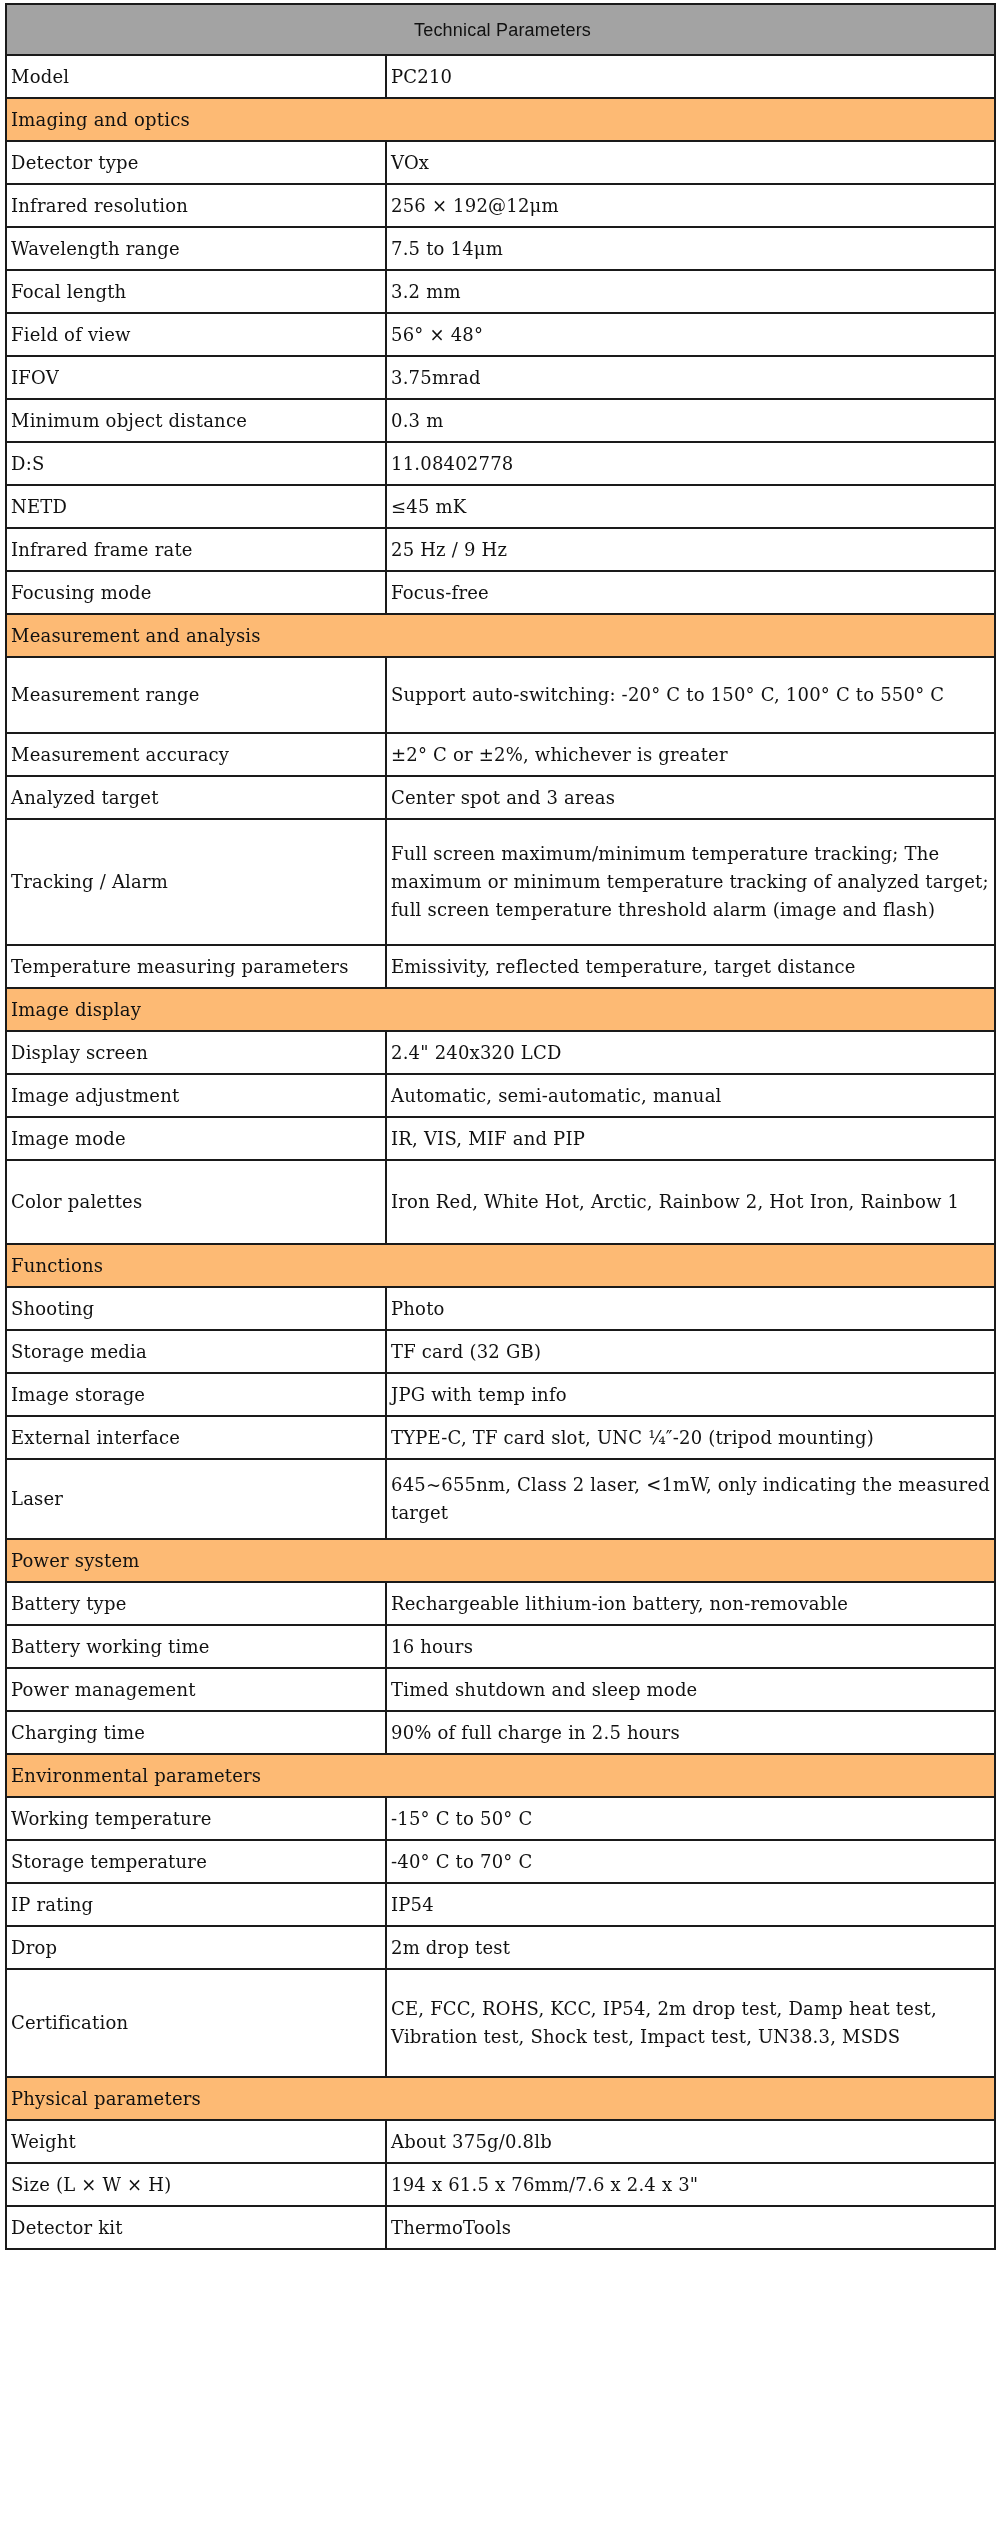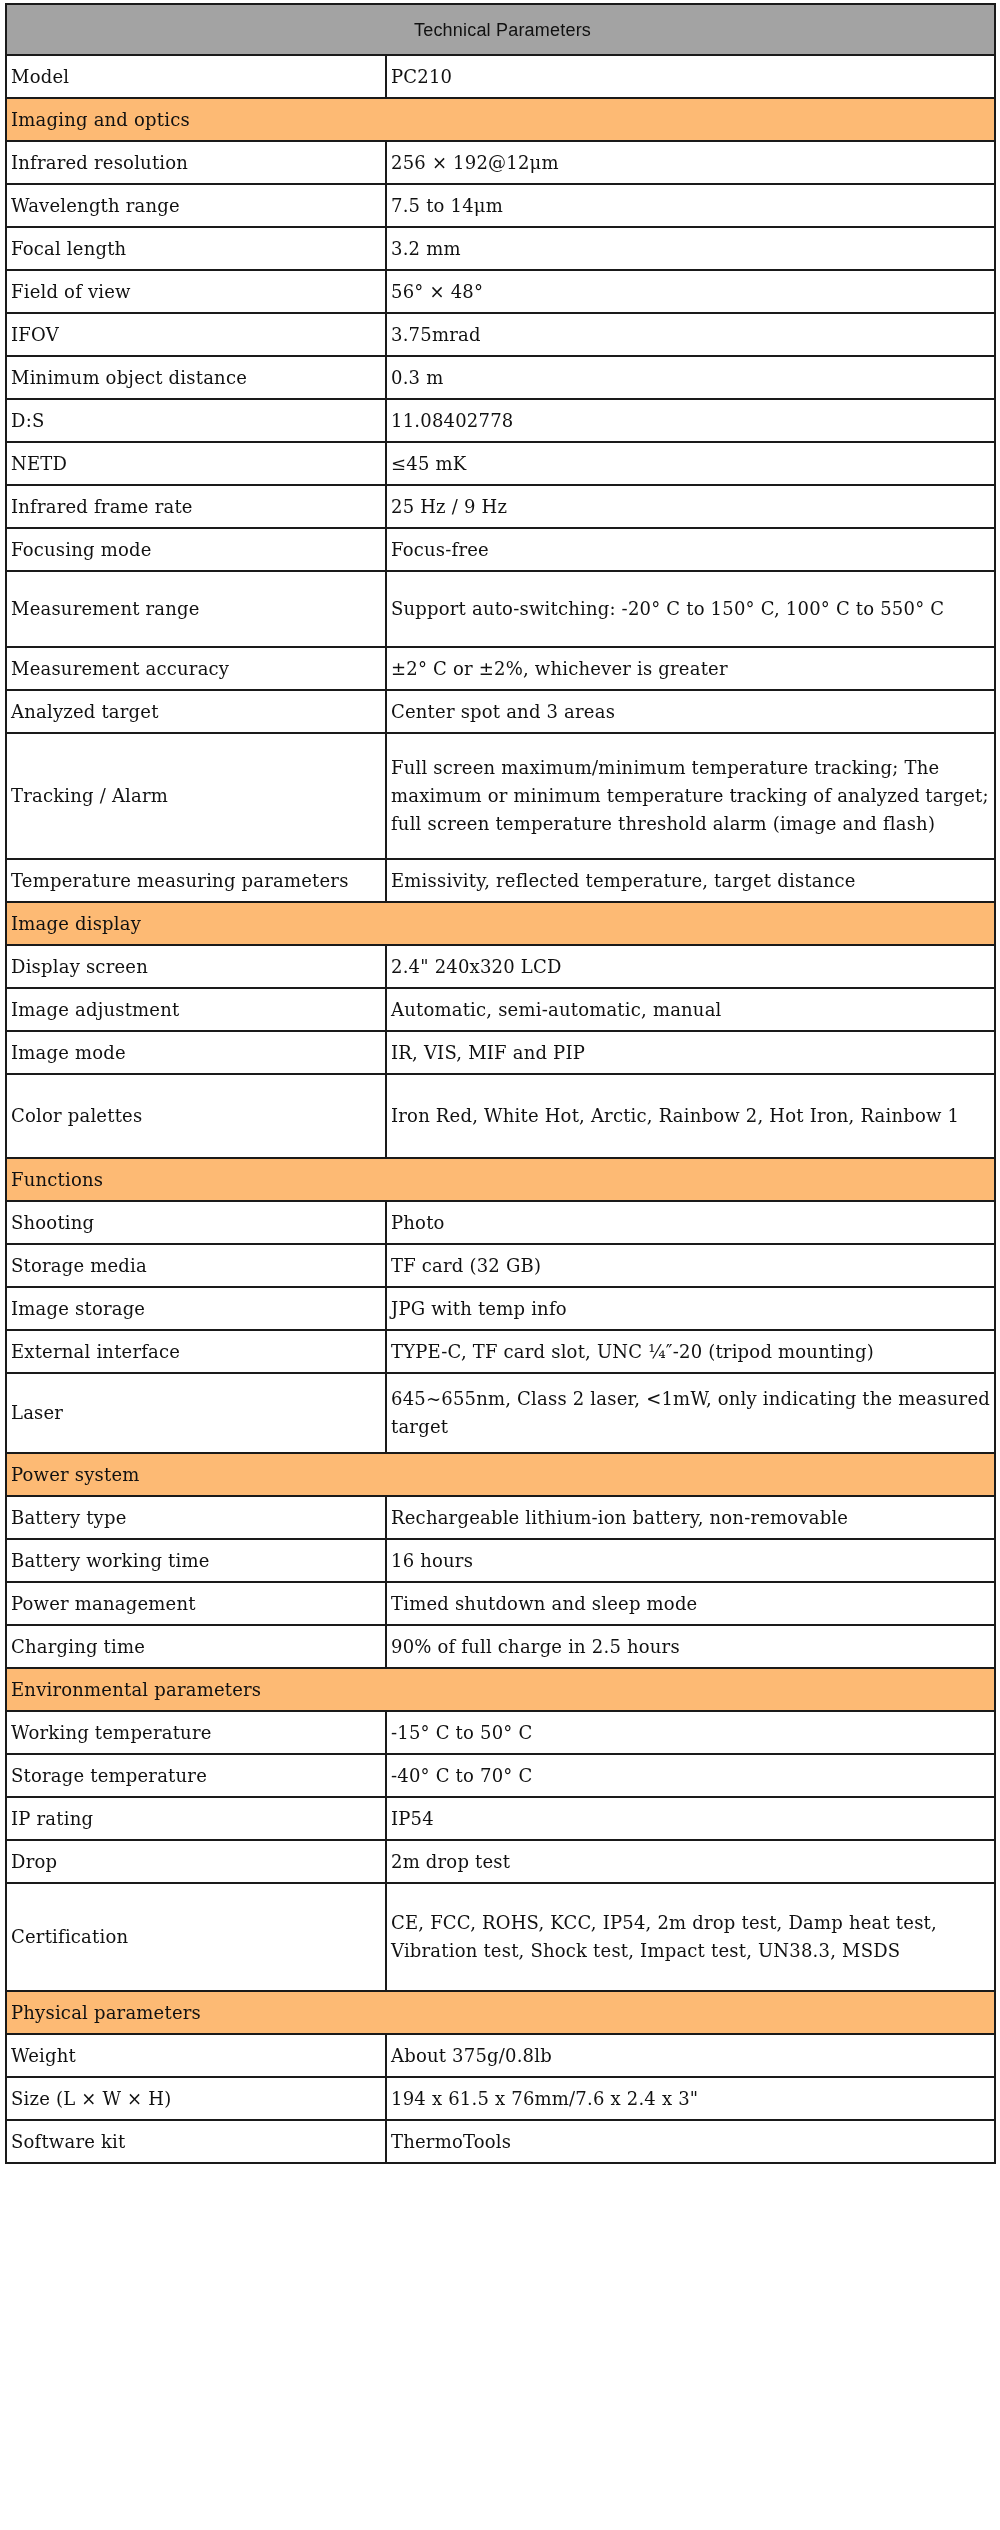--- a/index.html
+++ b/index.html
@@ -55,20 +55,24 @@
       <td colspan="2">Technical Parameters</td>
     </tr>
     <tr class="spec-row">
       <td>Model</td>
       <td class="val">PC210</td>
     </tr>
   <tr class="section-row">
         <td colspan="2">Imaging and optics</td>
       </tr>
       <tr class="spec-row">
+        <td>Detector type</td>
+        <td class="val">VOx</td>
+      </tr>
+      <tr class="spec-row">
         <td>Infrared resolution</td>
         <td class="val">256 × 192@12μm</td>
       </tr>
       <tr class="spec-row">
         <td>Wavelength range</td>
         <td class="val">7.5 to 14μm</td>
       </tr>
       <tr class="spec-row">
         <td>Focal length</td>
         <td class="val">3.2 mm</td>
@@ -93,20 +97,23 @@
         <td>NETD</td>
         <td class="val">≤45 mK</td>
       </tr>
       <tr class="spec-row">
         <td>Infrared frame rate</td>
         <td class="val">25 Hz / 9 Hz</td>
       </tr>
       <tr class="spec-row">
         <td>Focusing mode</td>
         <td class="val">Focus-free</td>
+      </tr>
+      <tr class="section-row">
+        <td colspan="2">Measurement and analysis</td>
       </tr>
       <tr class="spec-row h2b">
         <td>Measurement range</td>
         <td class="val">Support auto-switching: -20° C to 150° C, 100° C to 550° C</td>
       </tr>
       <tr class="spec-row">
         <td>Measurement accuracy</td>
         <td class="val">±2° C or ±2%, whichever is greater</td>
       </tr>
       <tr class="spec-row">
@@ -210,17 +217,17 @@
       </tr>
       <tr class="spec-row">
         <td>Weight</td>
         <td class="val">About 375g/0.8lb</td>
       </tr>
       <tr class="spec-row">
         <td>Size (L × W × H)</td>
         <td class="val">194 x 61.5 x 76mm/7.6 x 2.4 x 3"</td>
       </tr>
       <tr class="spec-row">
-        <td>Software kit</td>
+        <td>Detector kit</td>
         <td class="val">ThermoTools</td>
       </tr>
     </tbody>
 </table>
 
 </body></html>

